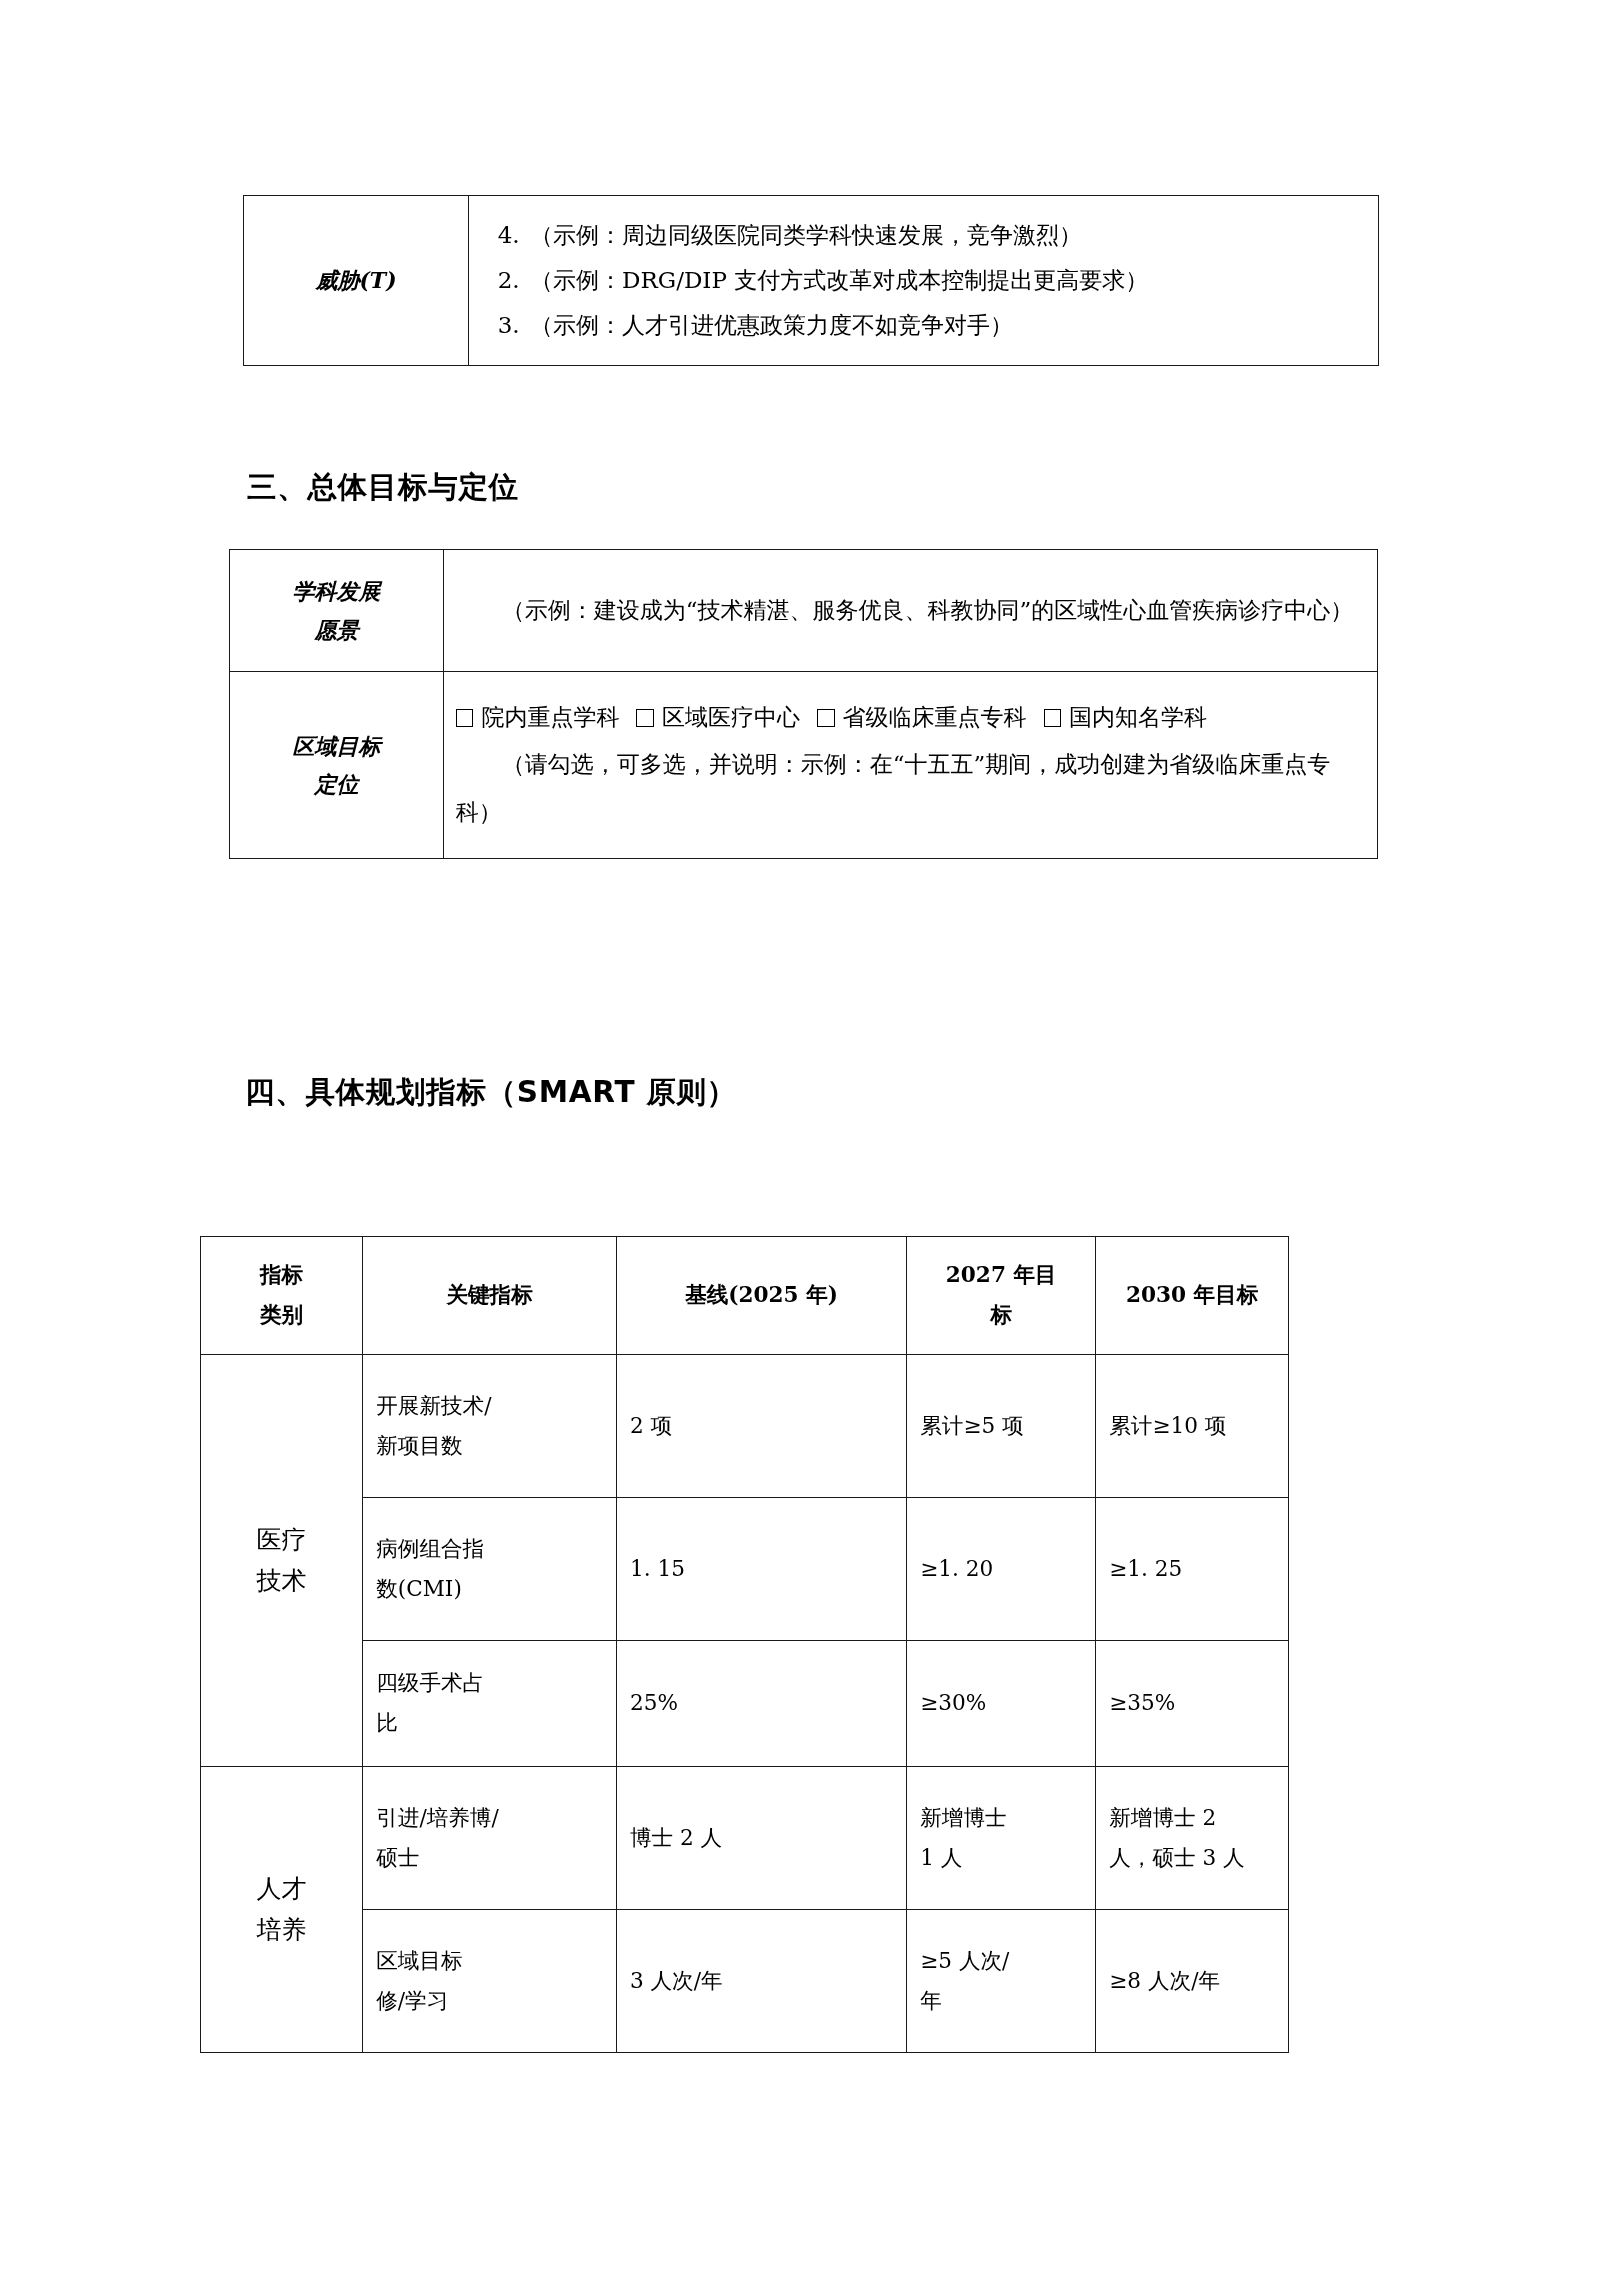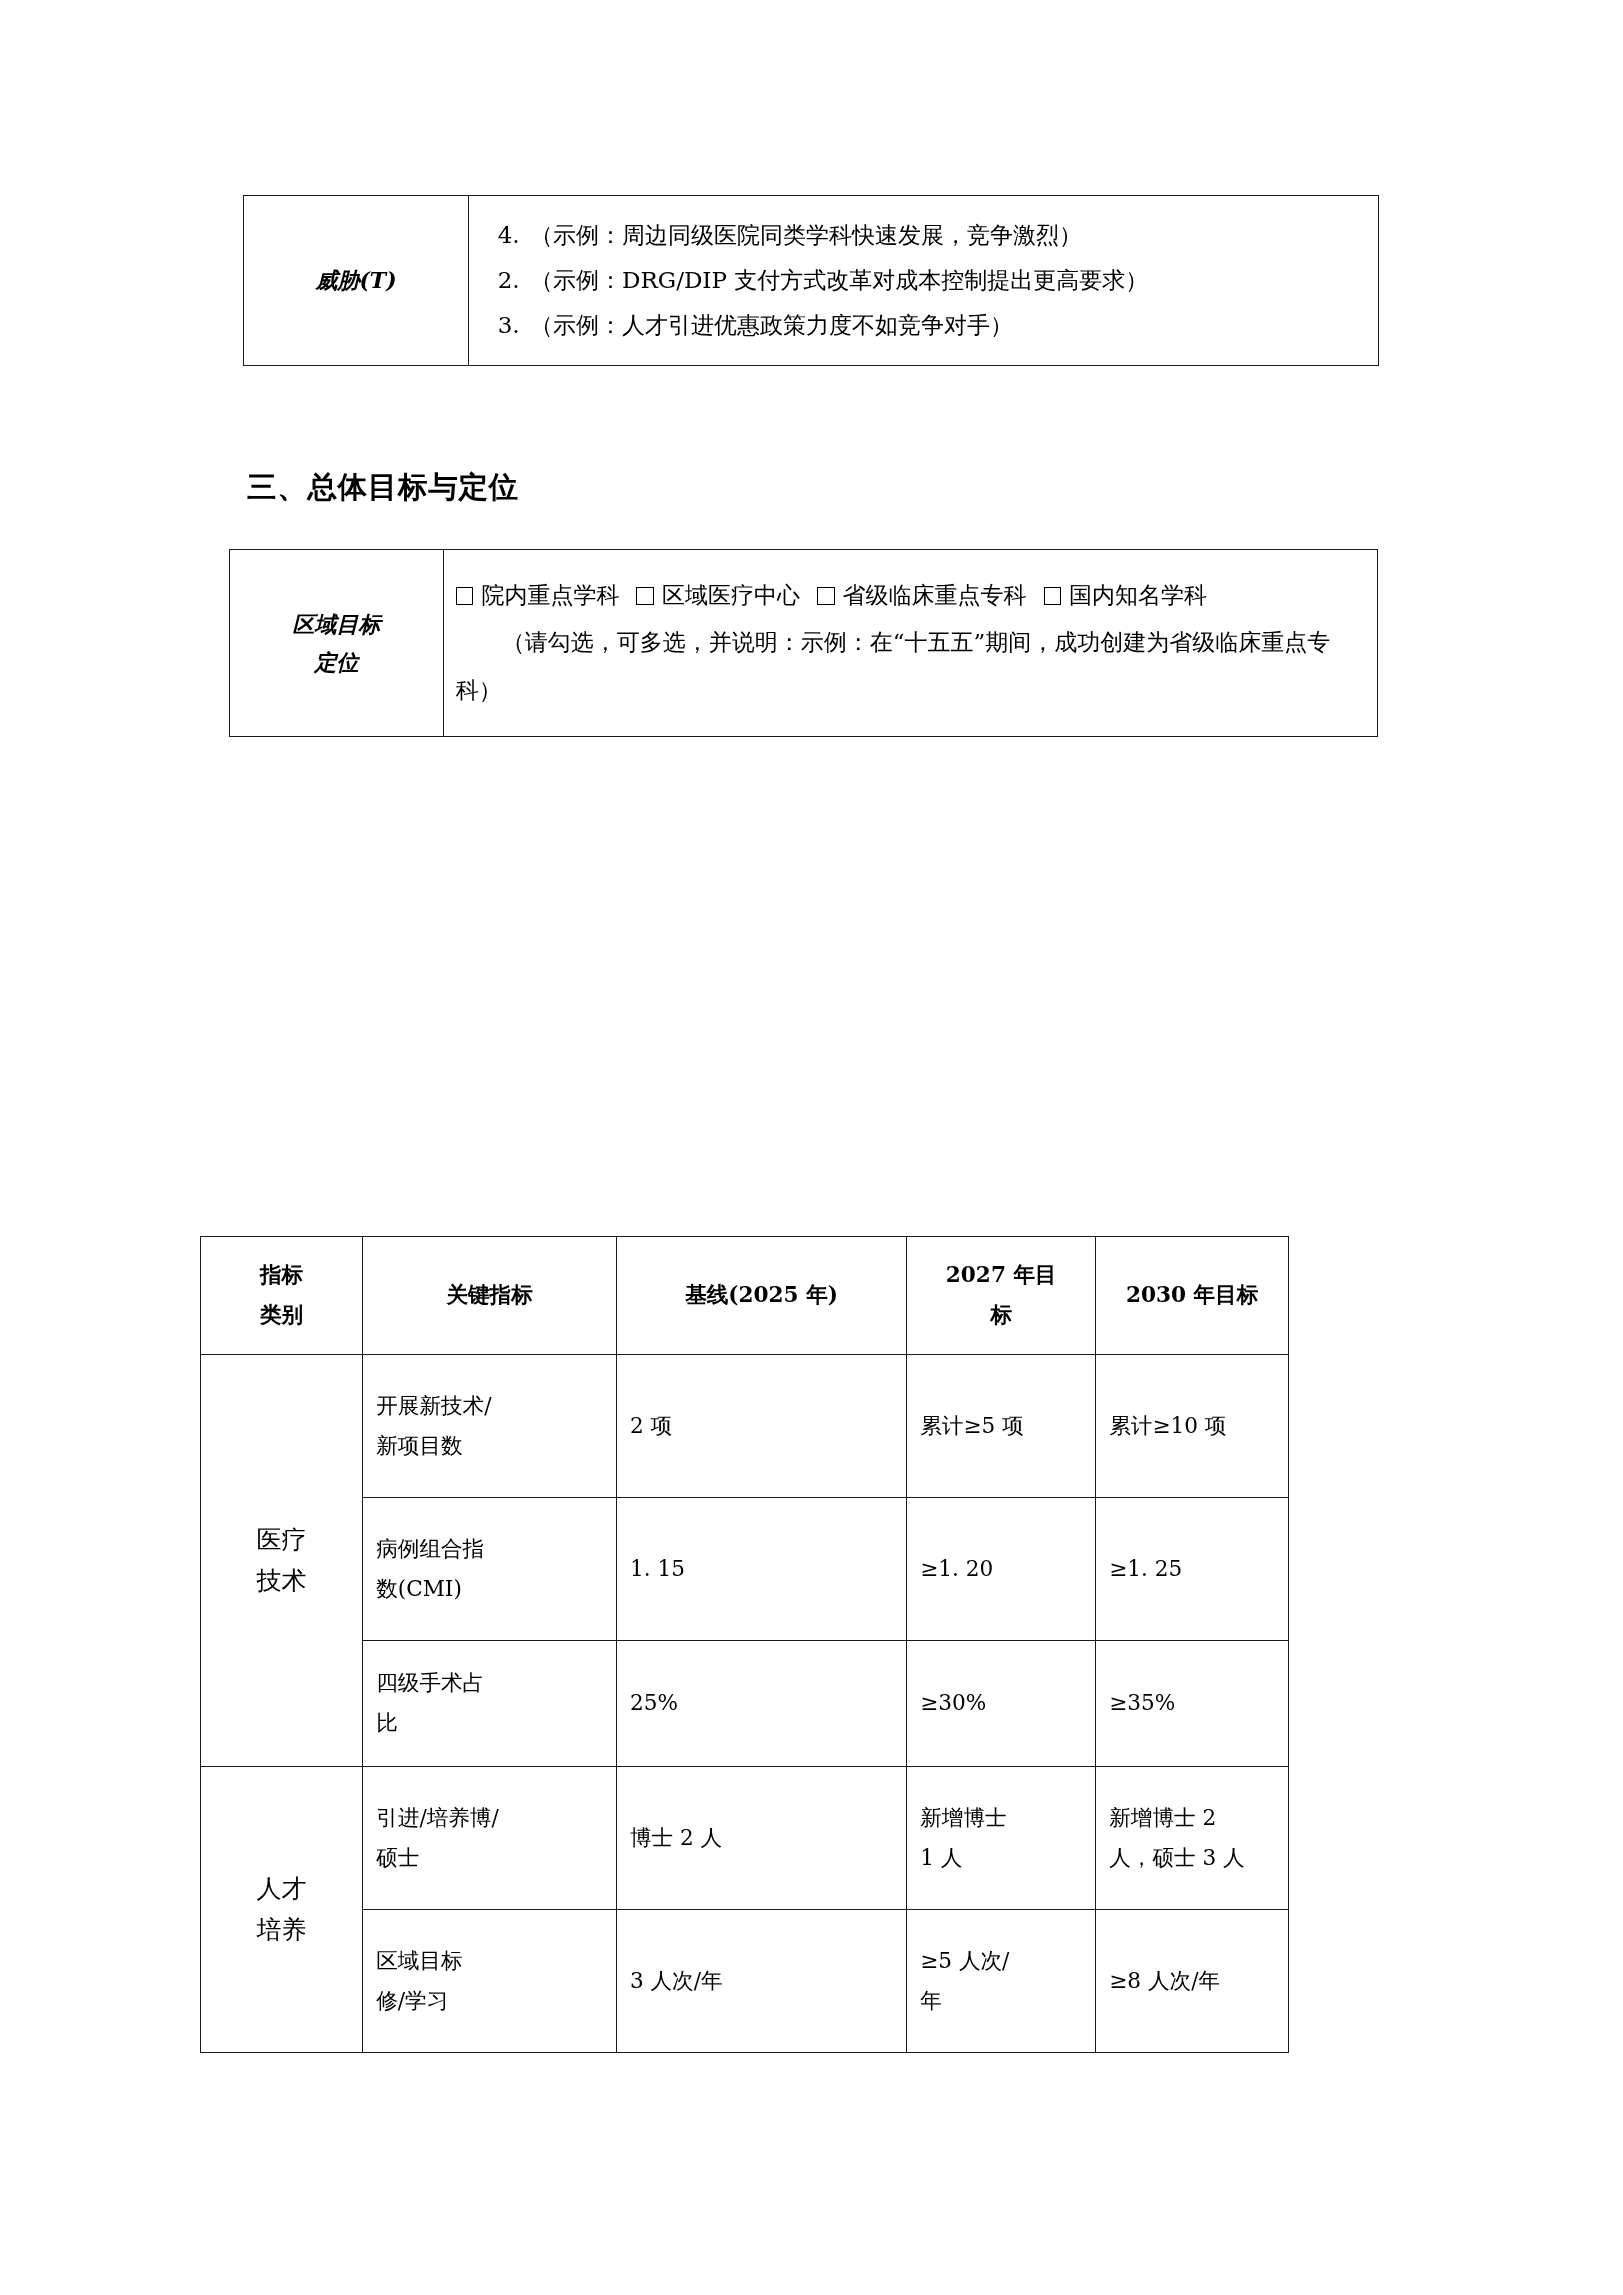--- a/index.html
+++ b/index.html
@@ -216,35 +216,45 @@
   </table>
 
   <div class="section-heading" id="heading-three">三、总体目标与定位</div>
 
   <table class="doc-table" id="table-goals">
     <colgroup>
         <col class="col-item" style="width:214px">
         <col>
       </colgroup>
     <tbody>
+      <tr class="row-goal-1">
+        <td class="bold-label">
+          <div>学科发展</div>
+          <div>愿景</div>
+        </td>
+        <td class="desc-cell cell-left">
+          <div class="indent-para">（示例：建设成为“技术精湛、服务优良、科教协同”的区域性心血管疾病诊疗中心）</div>
+        </td>
+      </tr>
       <tr class="row-goal-2">
         <td class="bold-label">
           <div>区域目标</div>
           <div>定位</div>
         </td>
         <td class="desc-cell cell-left">
           <div class="checkbox-line noindent-para">
             <span class="cb-group"><span class="cb"></span><span>院内重点学科</span></span><span class="cb-group"><span class="cb"></span><span>区域医疗中心</span></span><span class="cb-group"><span class="cb"></span><span>省级临床重点专科</span></span><span class="cb-group"><span class="cb"></span><span>国内知名学科</span></span>
           </div>
           <div class="indent-para">（请勾选，可多选，并说明：示例：在“十五五”期间，成功创建为省级临床重点专科）</div>
         </td>
       </tr>
     </tbody>
   </table>
 
+  <div class="section-heading" id="heading-four">四、具体规划指标（SMART 原则）</div>
 
   <table class="doc-table" id="table-smart">
     <colgroup>
       <col class="c-cat" style="width:133px">
       <col class="c-key" style="width:208px">
       <col class="c-base" style="width:238px">
       <col class="c-2027" style="width:155px">
       <col class="c-2030" style="width:158px">
     </colgroup>
     <tbody>

